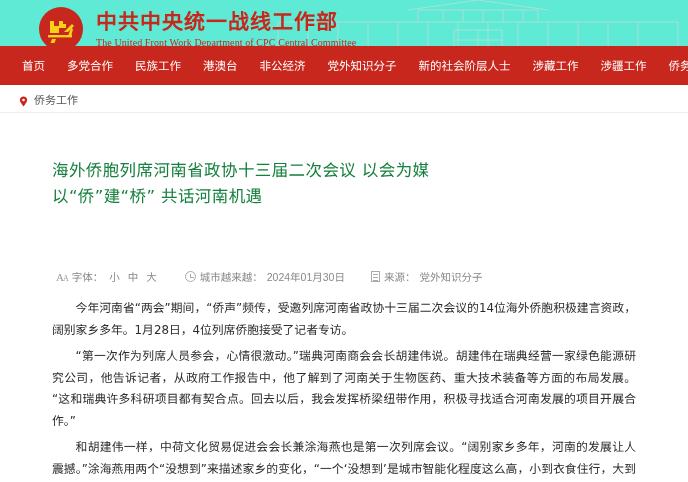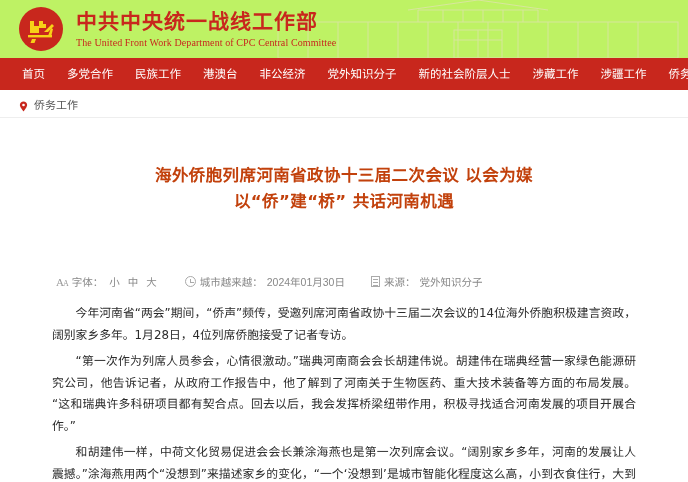--- a/index.html
+++ b/index.html
@@ -13,24 +13,25 @@
     height: 482px;
     overflow: hidden;
     background: #ffffff;
     font-family: "Liberation Sans", sans-serif;
     color: #333;
   }
 
   
   .header {
     position: relative;
-    height: 58px;
-    background: #bef264;
+    height: 46px;
+    background: #5eead4;
     border-bottom: none;
     overflow: hidden;
+    padding-left: 20px;
   }
   .header-watermark {
     position: absolute;
     right: 0;
     top: 0;
     width: 420px;
     height: 58px;
     opacity: 0.5;
   }
   .header-inner {
@@ -59,21 +60,21 @@
   .site-title-en {
     font-size: 10px;
     color: #c8271d;
     margin-top: 3px;
     letter-spacing: 0.1px;
     font-family: "Liberation Serif", serif;
   }
 
   
   .navbar {
-    height: 32px;
+    height: 39px;
     background: #c8271d;
     display: flex;
     align-items: center;
     padding-left: 18px;
   }
   .nav-item {
     font-size: 11.5px;
     color: #ffffff;
     padding: 0 11px;
     white-space: nowrap;
@@ -100,24 +101,23 @@
   .breadcrumb-text {
     font-size: 11px;
     color: #555;
   }
 
   
   .article {
     padding: 0 52px;
   }
   .headline {
-    text-align: center;
-    color: #c2410c;
+    color: #15803d;
     font-size: 16.5px;
-    font-weight: bold;
+    font-weight: normal;
     line-height: 26px;
     padding-top: 34px;
     letter-spacing: 0.4px;
     font-family: "DejaVu Sans", sans-serif;
   }
   .headline .l2 { display: block; }
 
   .meta {
     display: flex;
     align-items: center;

